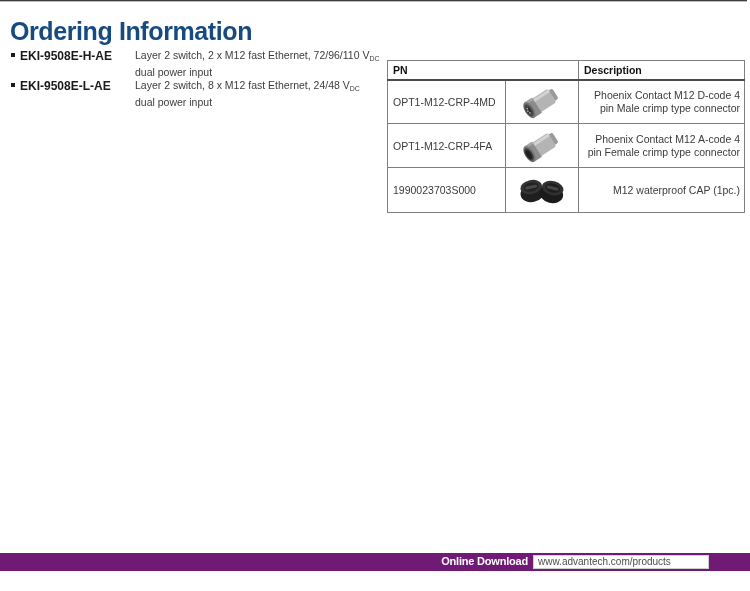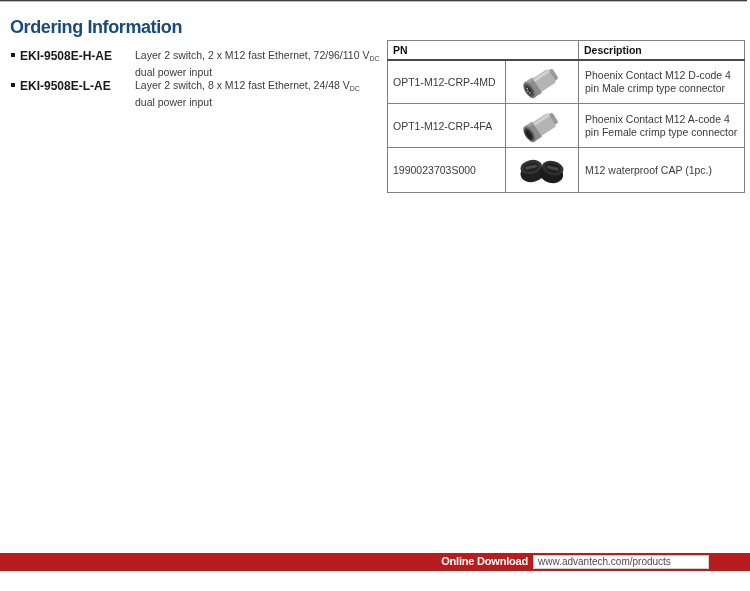--- a/index.html
+++ b/index.html
@@ -3,49 +3,49 @@
 <meta charset="utf-8">
 <style>
   * { margin:0; padding:0; box-sizing:border-box; }
   html,body { width:750px; height:591px; background:#ffffff; overflow:hidden;
               font-family:"Liberation Sans", sans-serif; }
   .page { position:relative; width:750px; height:591px; background:#fff; }
 
   .top-rule { position:absolute; left:0; top:0; width:747px; height:2px;
               background:#3e3e3e; border-bottom:1px solid #bdbdbd; }
 
-  .section-title { position:absolute; font-size:18px; font-weight:800;
+  .section-title { position:absolute; font-size:25px; font-weight:800;
                    letter-spacing:-0.4px; color:#164a80; }
   #ordering-title { left:10px; top:17px; }
   #accessories-title { left:387px; top:17px; }
 
   
   .order-item { position:absolute; left:0; width:380px; }
   .bullet { position:absolute; left:11px; top:4px; width:4px; height:4px; background:#1a1a1a; }
   .order-pn { position:absolute; left:20px; top:0; font-size:12px; font-weight:bold; color:#1a1a1a; }
   .order-desc { position:absolute; left:135px; top:0; width:245px; font-size:10.5px;
                 line-height:13.5px; color:#3c3c3c; }
   .order-desc sub { font-size:7px; vertical-align:-2px; }
 
   
-  .acc-table { position:absolute; left:387px; top:40px; width:357px;
+  .acc-table { position:absolute; left:387px; top:60px; width:357px;
                border-collapse:collapse; table-layout:fixed; }
   .acc-table th, .acc-table td { border:1px solid #7f7f7f; font-size:10.5px; color:#3b3b3b;
                vertical-align:middle; }
   .acc-table th { height:19px; text-align:left; padding:2px 0 2px 5px;
                   font-weight:bold; color:#111; border-bottom:2px solid #4a4a4a; }
   .acc-table td { height:44px; }
   .acc-table td.pn-cell { padding-left:5px; }
   .acc-table td.img-cell { text-align:center; padding:1px; }
-  .acc-table td.desc-cell { padding:3px 4px 3px 6px; line-height:13px; }
+  .acc-table td.desc-cell { padding:3px 4px 3px 6px; line-height:13px;text-align:right; }
   col.c-pn { width:118px; } col.c-img { width:73px; } col.c-desc { width:166px; }
 
   
   .footer-bar { position:absolute; left:0; top:553px; width:750px; height:18px;
-                background:#b91c1c; }
+                background:#701a75; }
   .footer-label { position:absolute; right:222px; top:2px; font-size:11px; font-weight:bold;
                   color:#ffffff; letter-spacing:-0.2px; white-space:nowrap; }
   .footer-urlbox { position:absolute; left:533px; top:2px; width:176px; height:14px;
                    background:#ffffff; border:1px solid #d0d0d0; }
   .footer-url { display:block; font-size:10px; line-height:12px; color:#4c4c4c;
                 padding-left:4px; white-space:nowrap; overflow:hidden;border-radius:6px; }
 
   svg { display:block; margin:0 auto; }
 </style>
 </head>

